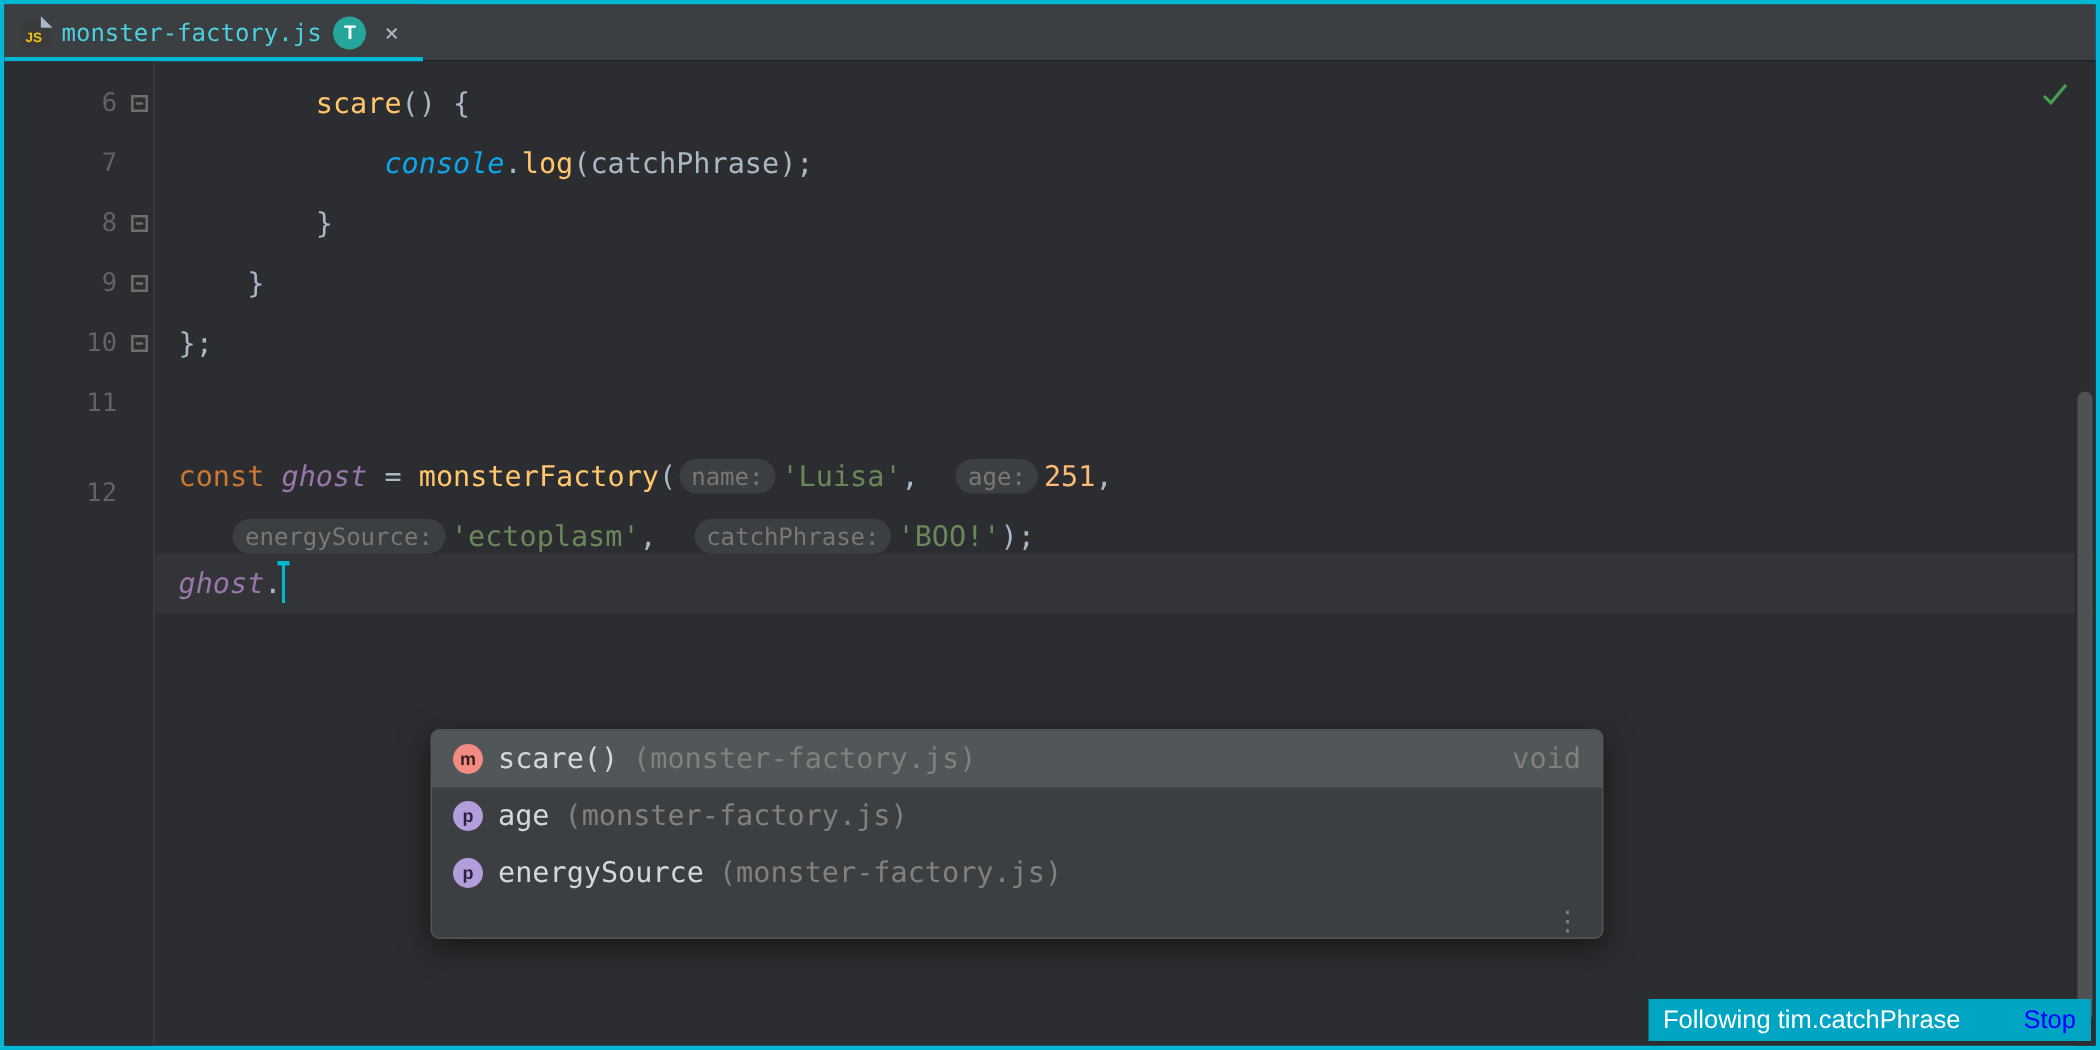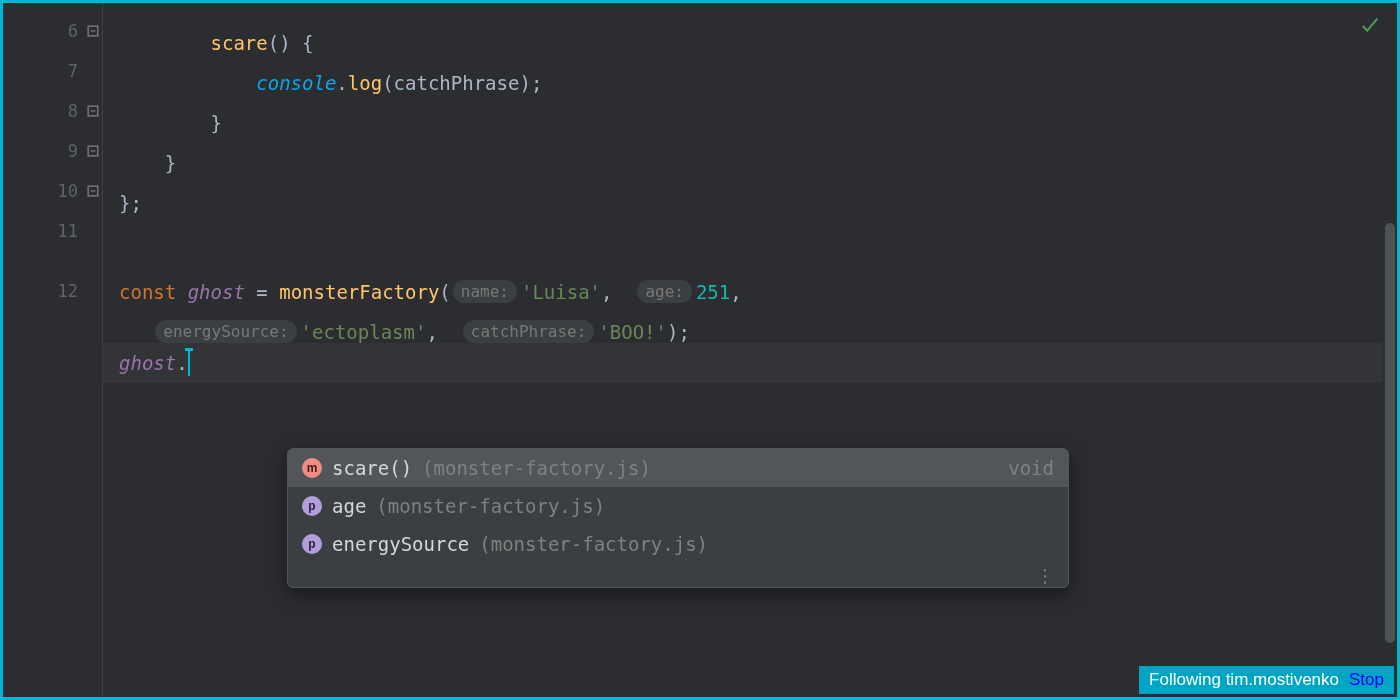--- a/index.html
+++ b/index.html
@@ -120,40 +120,40 @@
   .fold {
     position: absolute;
     right: 2px;
     width: 14px;
     height: 14px;
     display:flex;align-items:center;justify-content:center;
   }
   .fold svg { width:12px;height:12px; }
   .code {
     flex: 1;
-    padding-top: 20px;
+    padding-top: 8px;
     position: relative;
     font-size: 19px;
   }
   .line {
     height: 40px;
     display: flex;
     align-items: center;
     white-space: pre;
     padding-left: 16px;
   }
   .line.tall { height: 80px; flex-direction:column; align-items:flex-start; justify-content:center; }
   .line.tall .subline { height:40px; display:flex; align-items:flex-end;}
   .line.current { background: #323438; }
   .kw { color: #cc7832; }
   .fn { color: #ffc66d; }
   .var-i { color: #9876aa; font-style: italic; }
   .punct { color: #a9b7c6; }
   .str { color: #6a8759; }
-  .num { color: #14b8a6; }
+  .num { color: #fdba74; }
   .obj-i { color:#0ea5e9; font-style:italic;}
   .hint {
     background: #3c3f41;
     color: #787878;
     padding: 2px 8px;
     border-radius: 12px;
     font-size: 16px;
     margin: 0 4px 0 2px;
   }
   .cursor {
@@ -270,27 +270,37 @@
   .status .stop { color:#0018a8; }
   .status .stop { color:#0b1f8f; }
   .status .stop { color:#041fa0; }
   .status .stop { color:#0018b0; }
   .status .stop { color:#0010c0; }
   .status .stop { color:#000fcf;}
   .status .stop { color:#000be0;}
   .status .stop { color:#0a1fd8;}
   .status .stop { color:#0e1fd0;}
   .status .stop { color:#0119d0;}
-  .status .stop { color:#0000ff; }
+  .status .stop { color:#0000ff;margin-left:32px; }
 </style>
 </head>
 <body>
 
 <div class="window">
 
+  <div class="tab-bar">
+    <div class="tab active">
+      <div class="js-icon">
+          <span>JS</span>
+        </div>
+      <span class="tab-name">monster-factory.js</span>
+      <span class="avatar">T</span>
+      <span class="close-x">×</span>
+    </div>
+  </div>
 
   <div class="editor-area">
     <div class="gutter">
       <div class="gutter-row">
           <span>6</span>
         <span class="fold">
             <svg viewBox="0 0 10 10">
               <path d="M1 1 h8 v8 h-8 z M3 5 h4" fill="none" stroke="#6e6e6e" stroke-width="1.4"></path>
             </svg>
           </span>
@@ -375,17 +385,17 @@
           </div>
       </div>
 
       <div class="scrollbar">
         <div class="scroll-thumb"></div>
       </div>
     </div>
   </div>
 
   <div class="status">
-    <span>Following tim.mostivenko</span>
+    <span>Following tim.catchPhrase</span>
     <span class="stop">Stop</span>
   </div>
 
 </div>
 
 </body></html>

